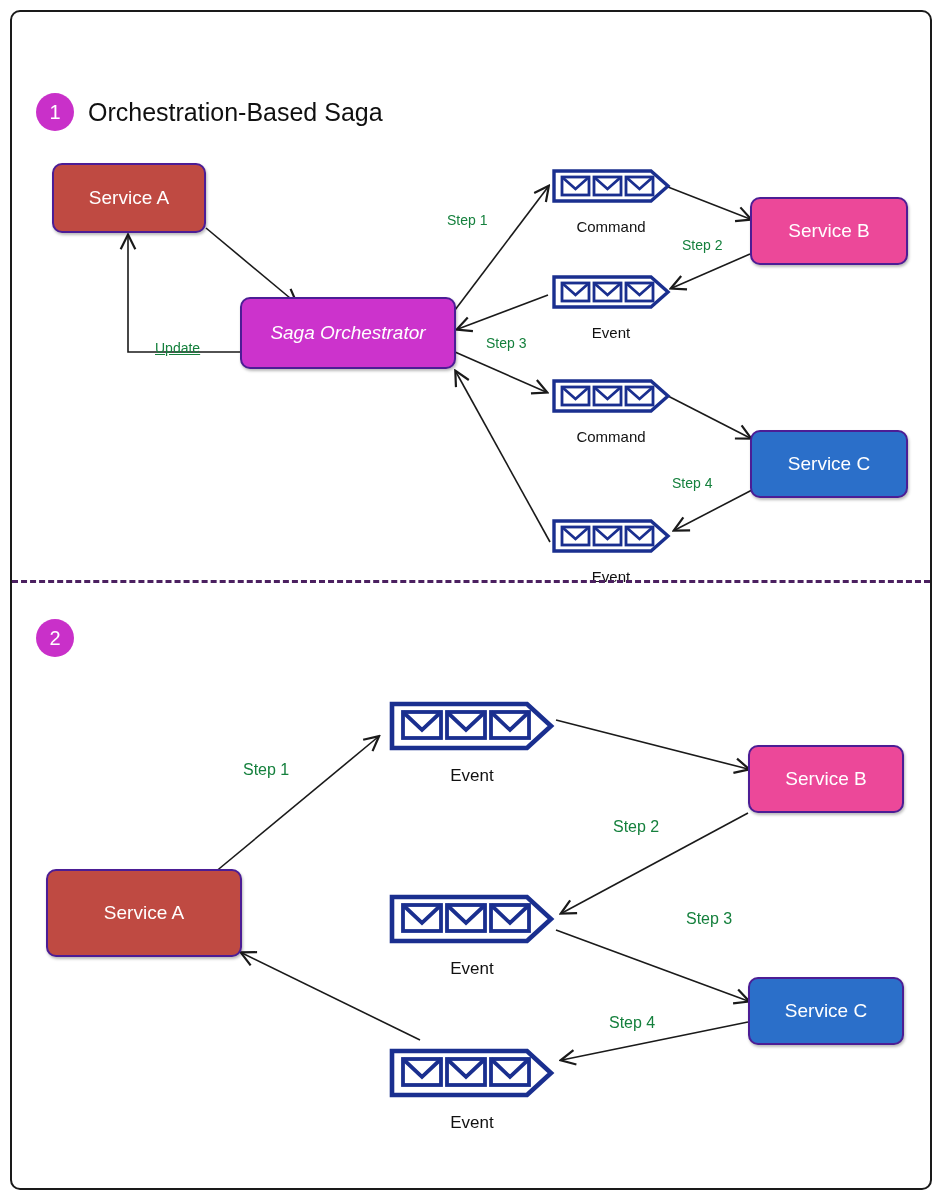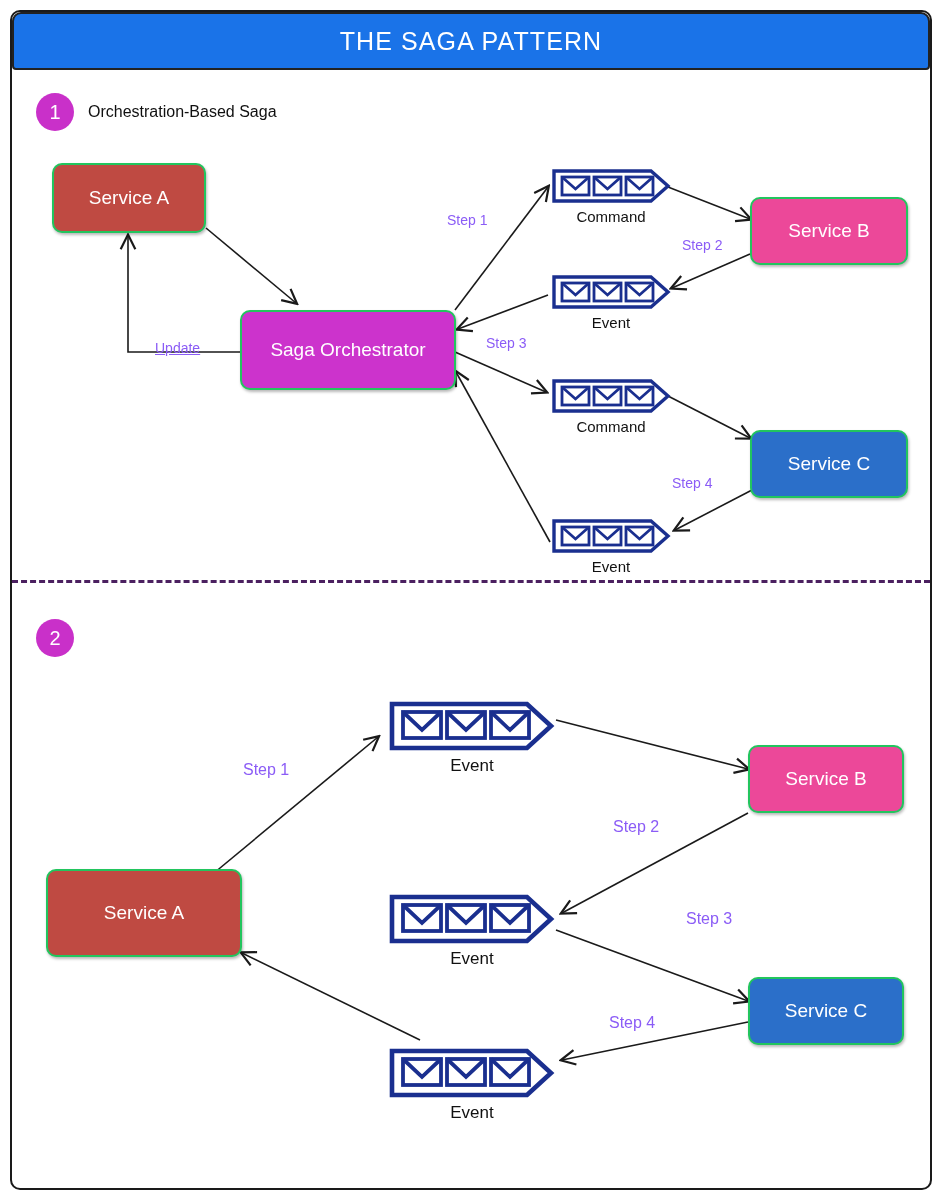--- a/index.html
+++ b/index.html
@@ -63,29 +63,29 @@
     border-radius: 50%;
     background: #c930c9;
     color: #ffffff;
     display: flex;
     align-items: center;
     justify-content: center;
     font-size: 20px;
     flex: 0 0 auto;
   }
   .sec-title {
-    font-size: 16px;
+    font-size: 25px;
     color: #101010;
     font-weight: 400;
     white-space: nowrap;
   }
   
   .node {
     position: absolute;
-    border: 2px solid #22c55e;
+    border: 2px solid #4c1d95;
     border-radius: 10px;
     box-sizing: border-box;
     display: flex;
     align-items: center;
     justify-content: center;
     color: #ffffff;
     font-size: 19px;
     text-align: center;
     box-shadow: 1px 2px 3px rgba(0,0,0,0.28);
   }
@@ -96,27 +96,27 @@
 
   
   .msg {
     position: absolute;
   }
   .msg svg { display: block; }
   .msg-label {
     text-align: center;
     font-size: 15px;
     color: #111111;
-    margin-top: 2px;
+    margin-top: 12px;
   }
   
   .edge-label {
     position: absolute;
     font-size: 14px;
-    color: #8b5cf6;
+    color: #15803d;
     white-space: nowrap;
   }
   
   #edges {
     position: absolute;
     left: 0; top: 0;
     width: 942px; height: 1200px;
     pointer-events: none;
   }
   
@@ -137,23 +137,20 @@
     color: #101010;
   }
 </style>
 </head>
 <body>
 
 <div id="page">
 
   <div class="frame"></div>
 
-  <div class="header-bar">
-    <div class="header-title">THE SAGA PATTERN</div>
-  </div>
 
   <div class="sec-head" style="left:36px; top:93px;">
     <div class="badge">1</div>
     <div class="sec-title">Orchestration-Based Saga</div>
   </div>
 
   <svg id="edges" viewBox="0 0 942 1200">
     <defs>
       <marker id="ah" viewBox="0 0 12 12" refX="10" refY="6" markerWidth="11" markerHeight="11" orient="auto-start-reverse">
         <path d="M1,1 L11,6 L1,11" fill="none" stroke="#1a1a1a" stroke-width="1.5"></path>
@@ -192,21 +189,21 @@
       <path d="M748,1022 L562,1060"></path>
 
       <path d="M420,1040 L242,953"></path>
     </g>
   </svg>
 
   <div class="node red" style="left:52px; top:163px; width:154px; height:70px;">
     <span>Service A</span>
   </div>
 
-  <div class="node magenta" style="left:240px; top:310px; width:216px; height:80px;">
+  <div class="node magenta" style="left:240px; top:297px; width:216px; height:72px;font-style:italic;">
     <span>Saga Orchestrator</span>
   </div>
 
   <div class="node green" style="left:750px; top:197px; width:158px; height:68px;">
     <span>Service B</span>
   </div>
 
   <div class="node blue" style="left:750px; top:430px; width:158px; height:68px;">
     <span>Service C</span>
   </div>

